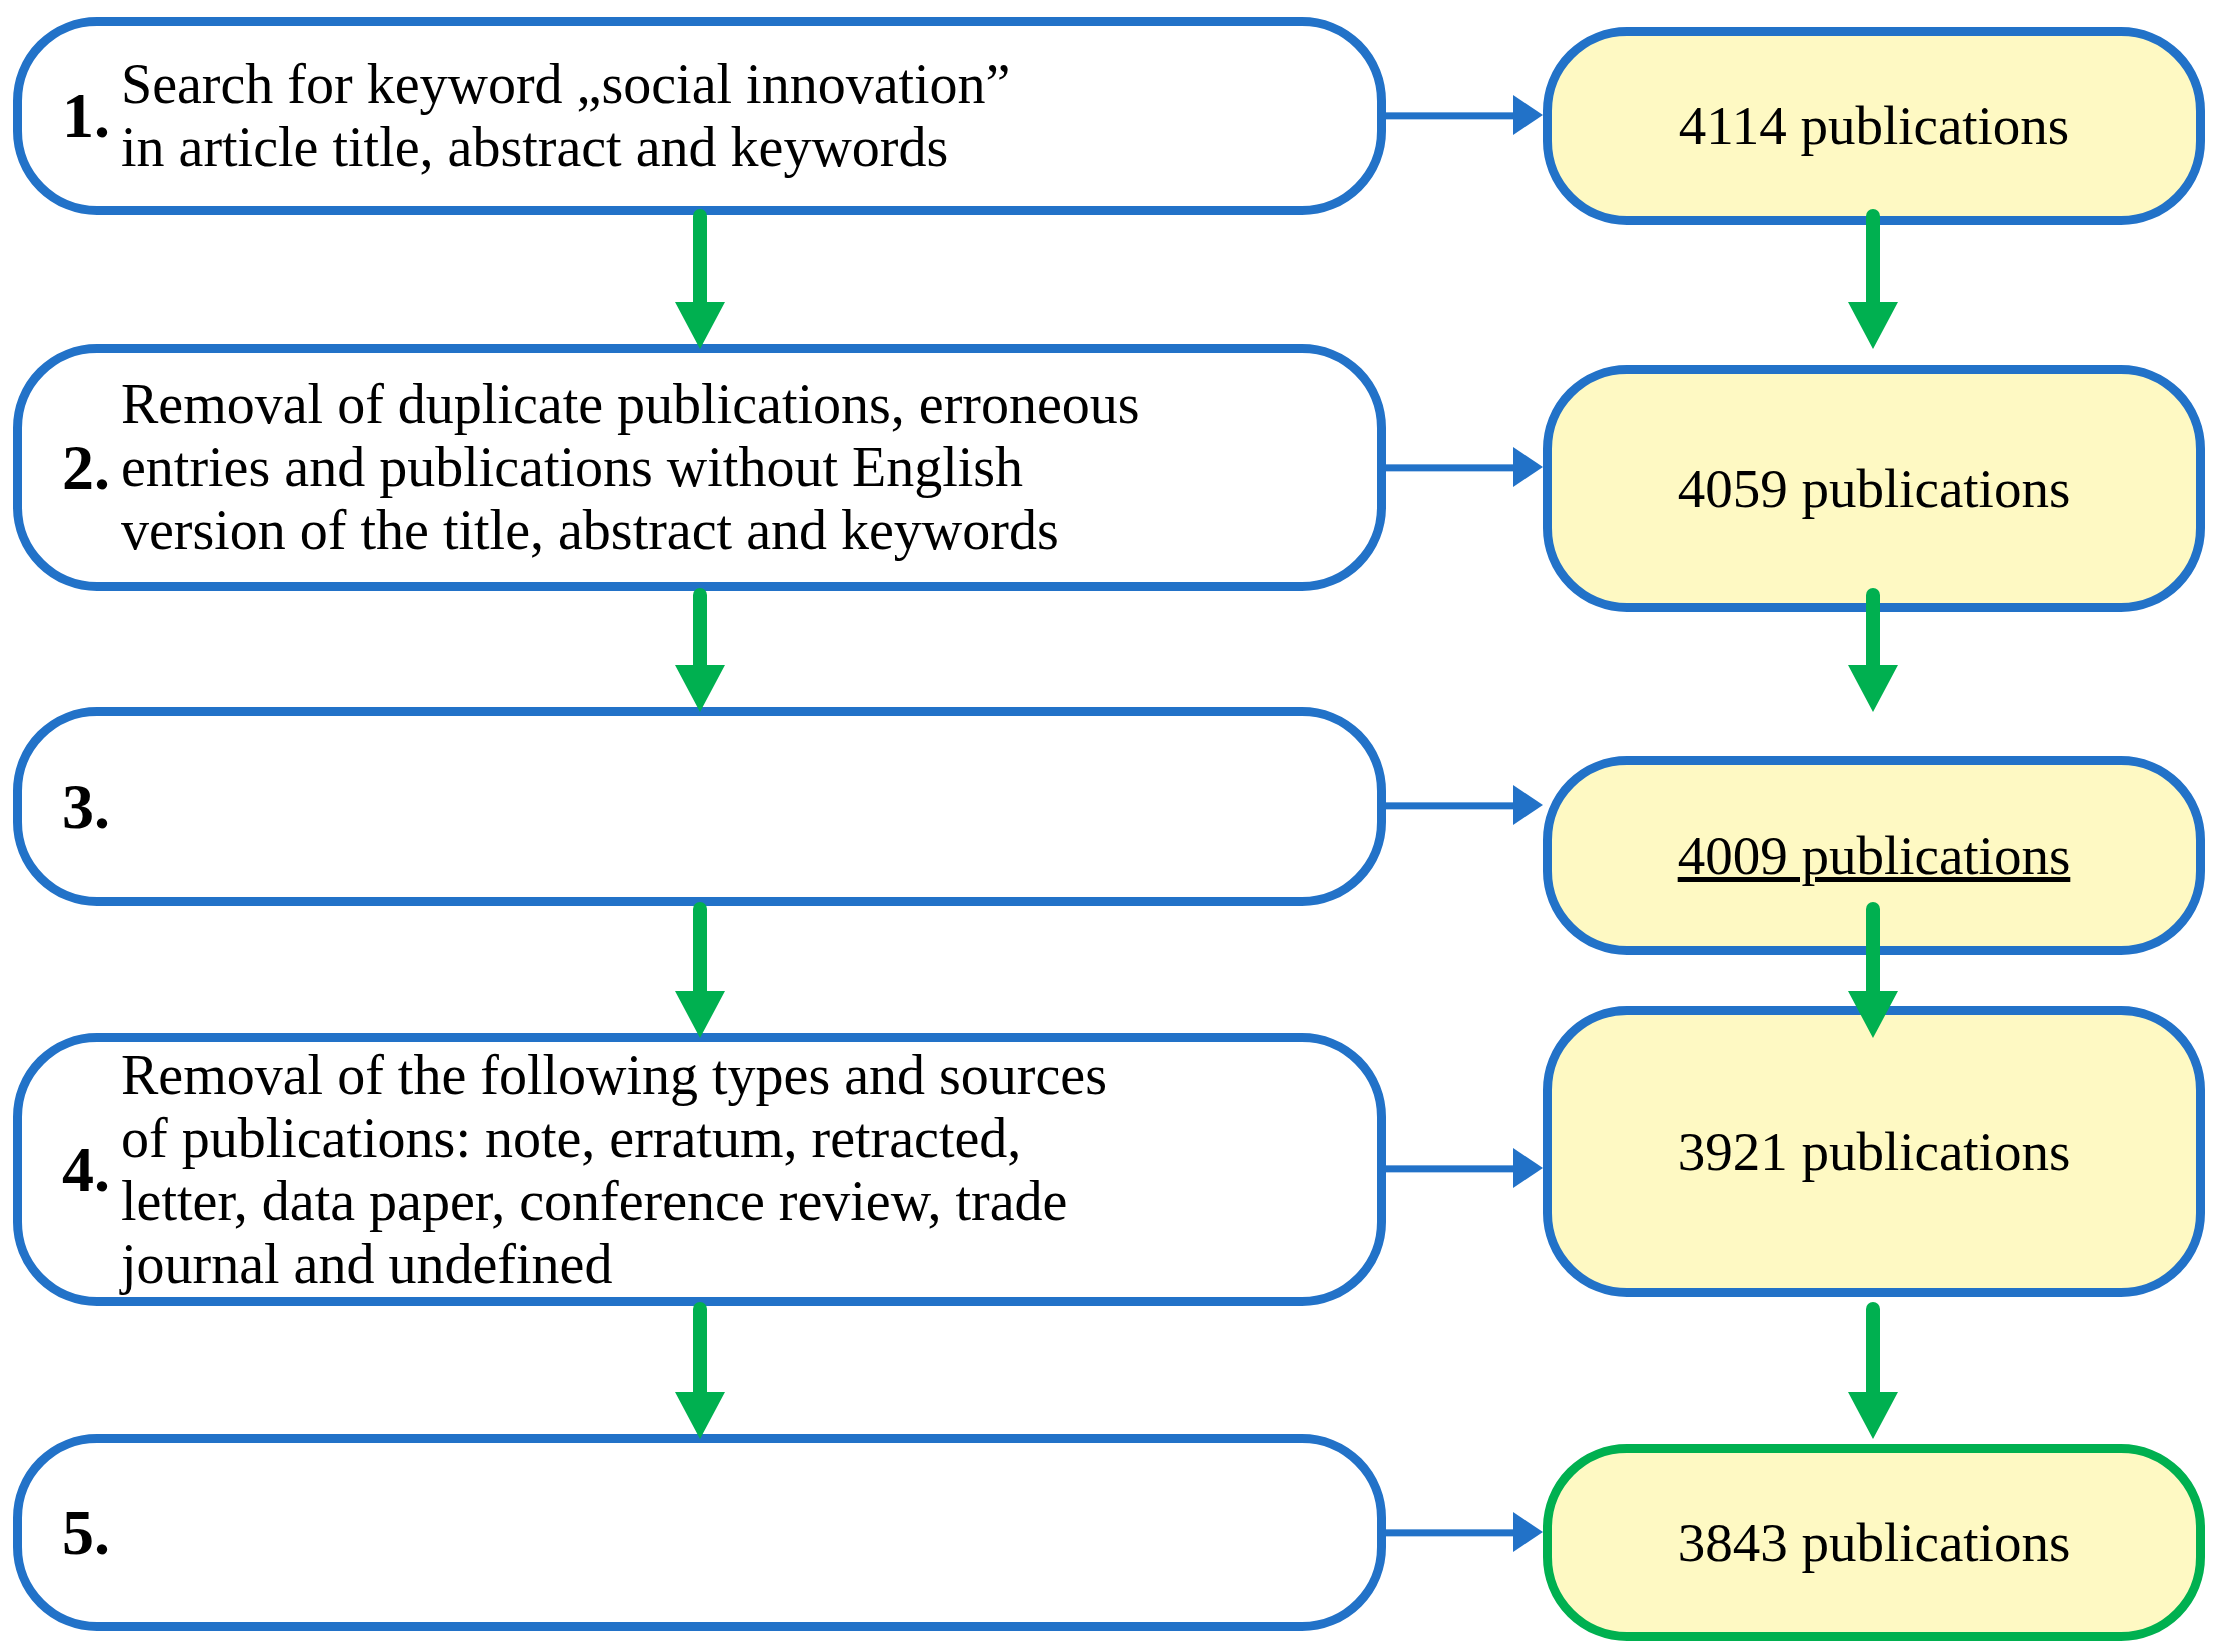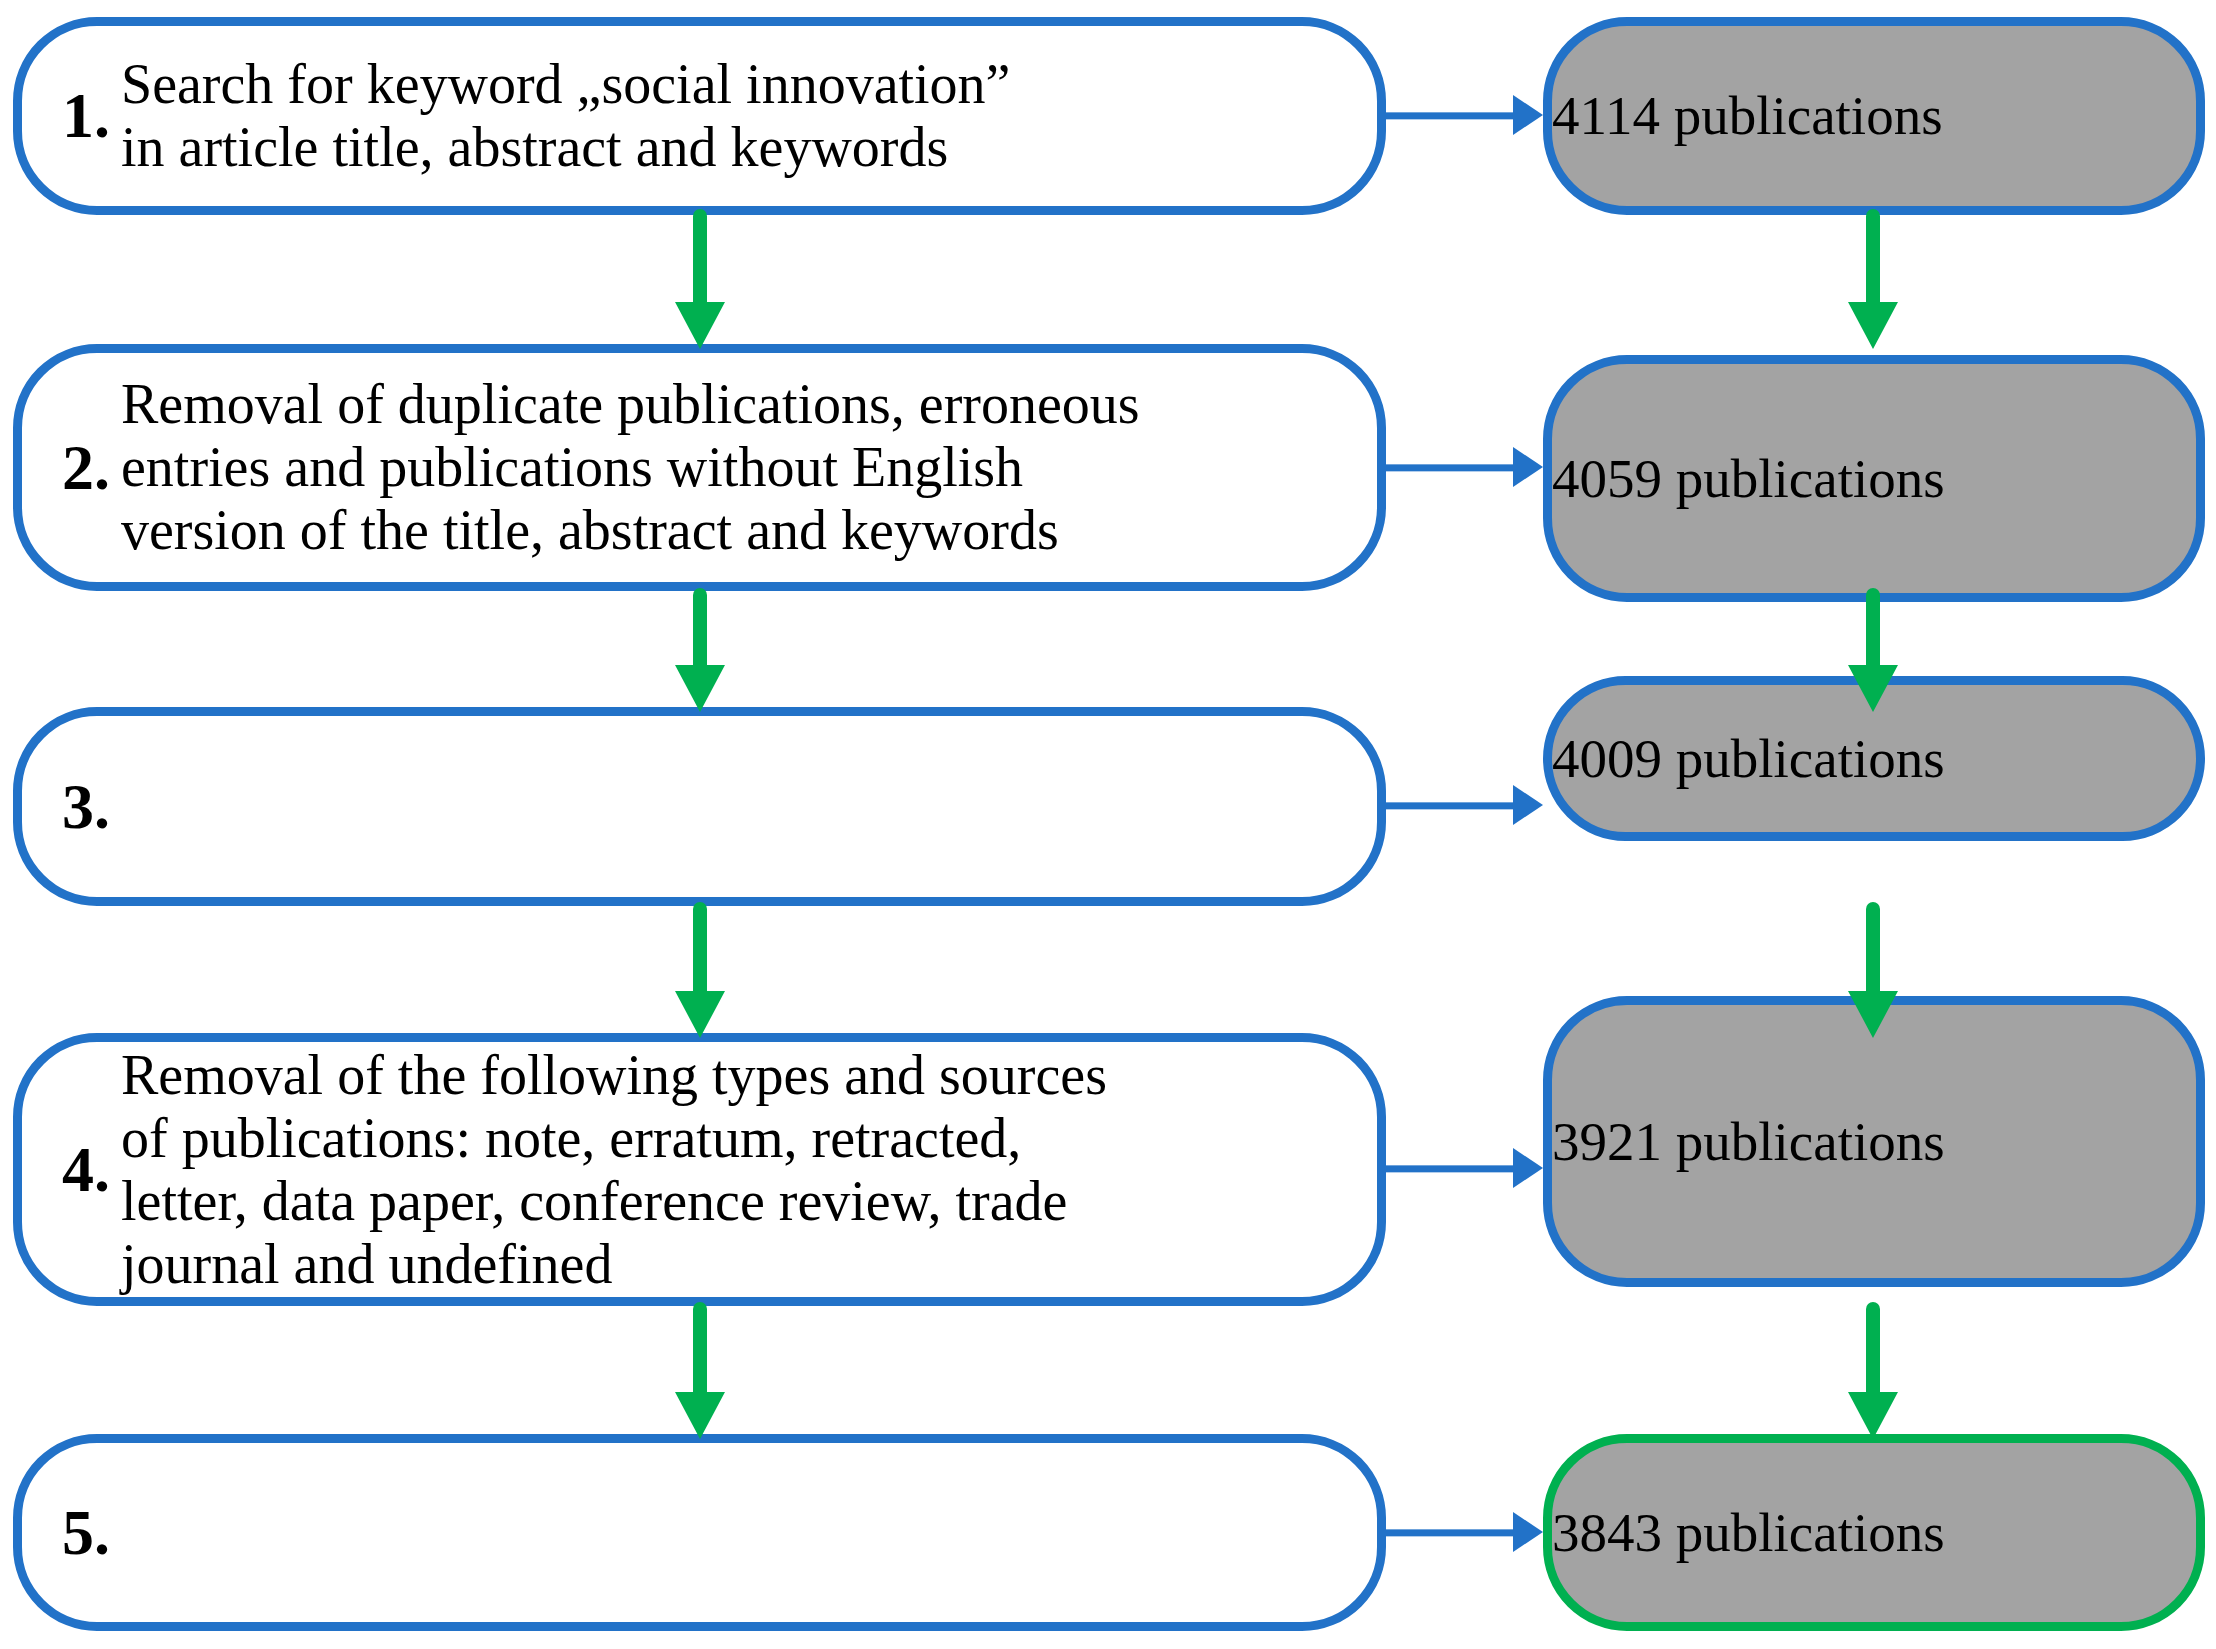--- a/index.html
+++ b/index.html
@@ -46,27 +46,29 @@
     font-size:56px;
     line-height:63px;
     white-space:pre-line;
   }
 
   
   .result-box{
     position:absolute;
     left:1543px;
     width:662px;
-    background:#a3a3a3;
+    background:#fef9c3;
     border:9.5px solid var(--blue);
     border-radius:84px;
     display:flex;
     align-items:center;
+    justify-content:center;
     font-size:55px;
     z-index:1;
+    margin-top:10px;
   }
   .result-box.final{border-color:var(--green);}
 
   
   .green-arrow{
     position:absolute;
     width:51px;
     z-index:2;
   }
   .green-arrow .shaft{
@@ -119,21 +121,21 @@
 
   
   #step1{top:16.7px;height:198px;}
   #step2{top:344px;height:247px;}
   #step3{top:707px;height:199px;}
   #step4{top:1033px;height:273px;}
   #step5{top:1434px;height:197px;}
 
   #result1{top:16.7px;height:198px;}
   #result2{top:355px;height:247px;}
-  #result3{top:676px;height:165px;}
+  #result3{top:746px;height:199px;text-decoration:underline;}
   #result4{top:996px;height:291px;}
   #result5{top:1434px;height:197px;}
 
   #blue-arrow1{top:95px;}
   #blue-arrow2{top:447px;}
   #blue-arrow3{top:785px;}
   #blue-arrow4{top:1148px;}
   #blue-arrow5{top:1512px;}
 
   .left-col{left:674px;}

